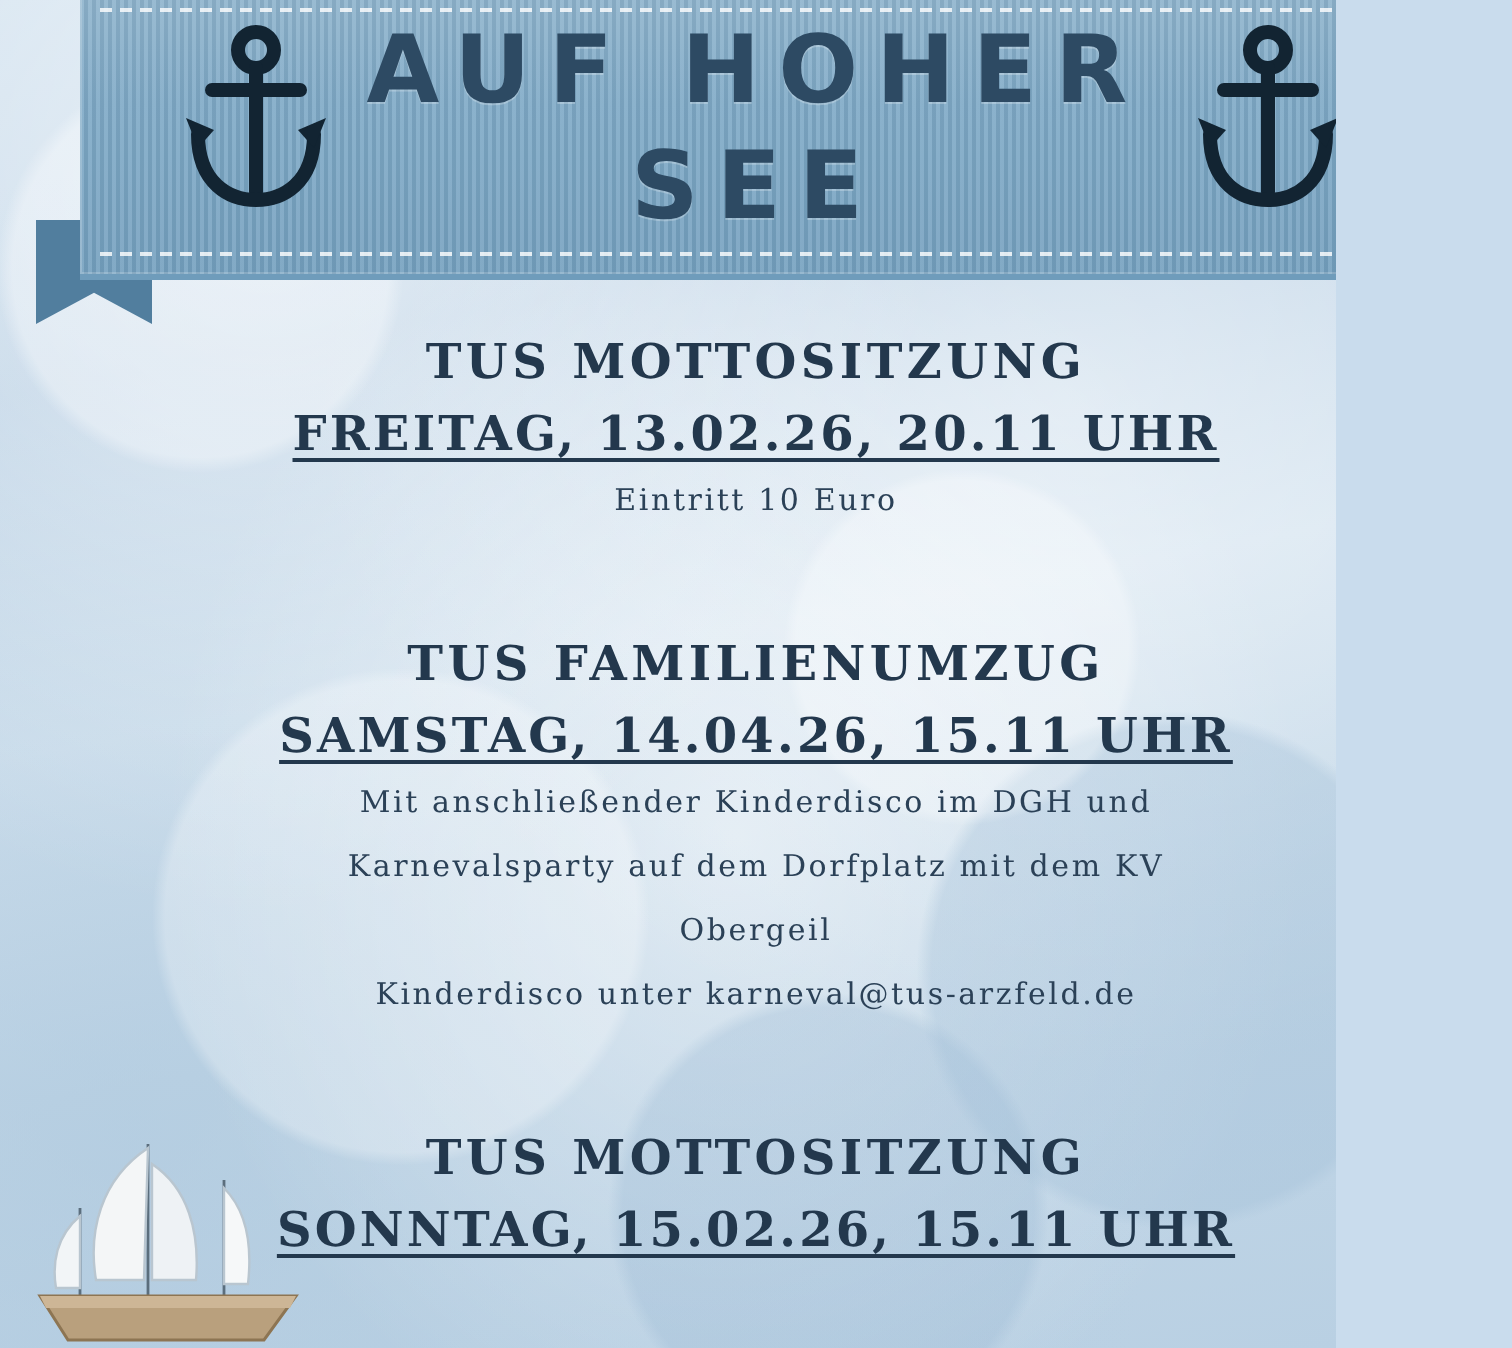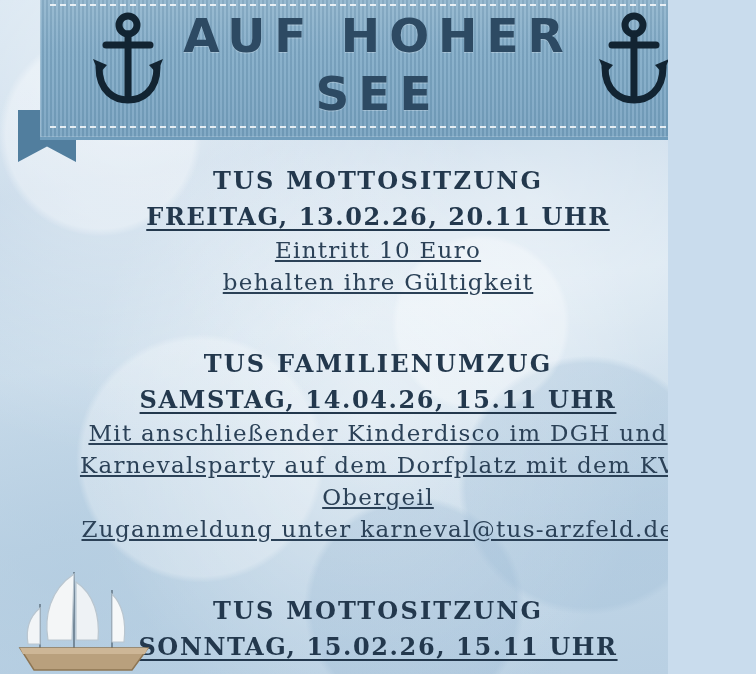--- a/index.html
+++ b/index.html
@@ -134,25 +134,24 @@
     font-weight: bold;
     font-size: 24px;
     letter-spacing: 1.6px;
     line-height: 35px;
     color: #23384d;
     text-decoration: underline;
     text-underline-offset: 4px;
   }
   .line {
     font-family: "DejaVu Serif", serif;
-    font-size: 23px;
+    font-size: 15px;
     letter-spacing: 1.3px;
     line-height: 32px;
     color: #2b4157;
-    text-decoration: underline;
   }
   .gap { height: 30px; }
 
   
   .ship {
     position: absolute;
     left: 14px;
     bottom: 0;
     width: 140px;
     height: 110px;
@@ -201,32 +200,31 @@
       </svg>
     </div>
   </div>
 
   <div class="content">
 
     <div class="block">
       <div class="head">TUS MOTTOSITZUNG</div>
       <div class="subhead">FREITAG, 13.02.26, 20.11 UHR</div>
       <div class="line">Eintritt 10 Euro</div>
-      <div class="line">behalten ihre Gültigkeit</div>
     </div>
 
     <div class="gap"></div>
 
     <div class="block">
       <div class="head">TUS FAMILIENUMZUG</div>
       <div class="subhead">SAMSTAG, 14.04.26, 15.11 UHR</div>
       <div class="line">Mit anschließender Kinderdisco im DGH und</div>
       <div class="line">Karnevalsparty auf dem Dorfplatz mit dem KV</div>
       <div class="line">Obergeil</div>
-      <div class="line">Zuganmeldung unter karneval@tus-arzfeld.de</div>
+      <div class="line">Kinderdisco unter karneval@tus-arzfeld.de</div>
     </div>
 
     <div class="gap"></div>
 
     <div class="block">
       <div class="head">TUS MOTTOSITZUNG</div>
       <div class="subhead">SONNTAG, 15.02.26, 15.11 UHR</div>
 
     </div>
 

